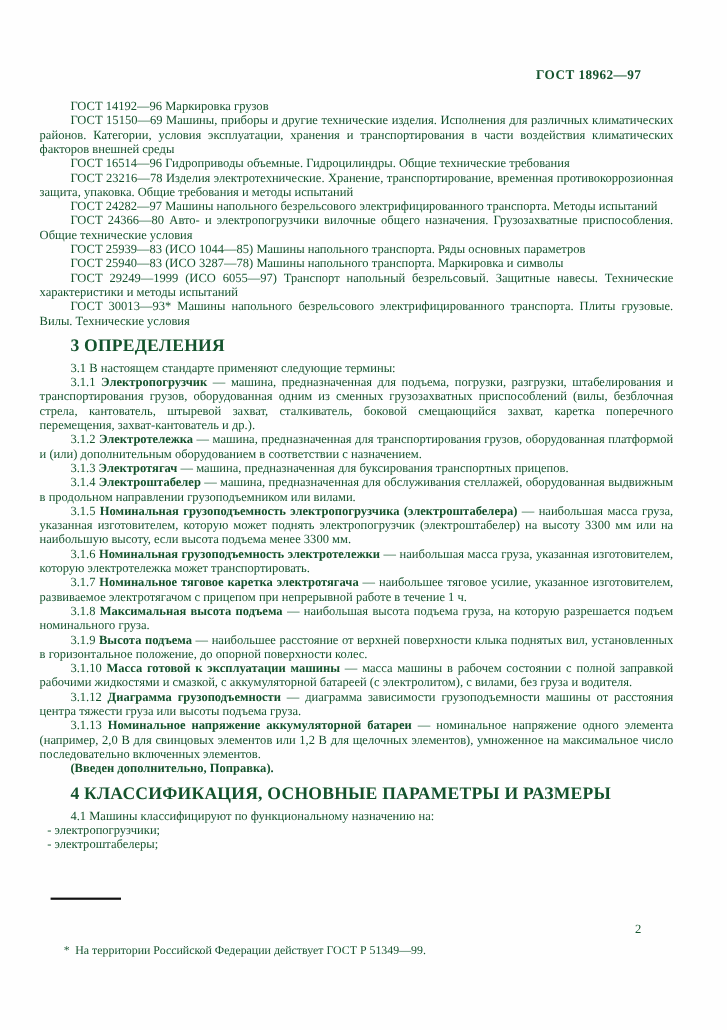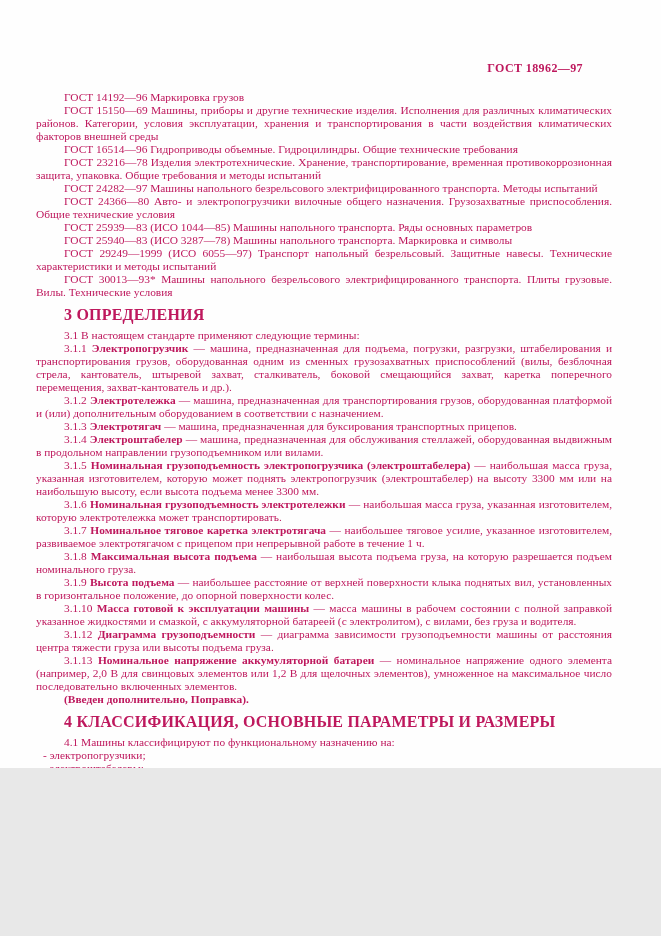--- a/index.html
+++ b/index.html
@@ -1,24 +1,24 @@
 <!DOCTYPE html>
 <html><head>
 <meta charset="utf-8">
 <style>
   * { margin: 0; padding: 0; box-sizing: border-box; }
   html, body { background: #e8e8e8; }
   body { width: 661px; height: 936px; }
   .page {
     position: relative;
     width: 661px;
-    height: 768px;
+    height: 936px;
     background: #fefefe;
     font-family: "Liberation Serif", "DejaVu Serif", serif;
-    color: #be185d;
+    color: #14532d;
     overflow: hidden;
   }
   .doc-header {
     position: absolute;
     top: 61px;
     right: 78px;
     font-size: 12px;
     font-weight: bold;
     letter-spacing: 0.4px;
     white-space: nowrap;
@@ -90,21 +90,21 @@
       <div class="blk p"><span>3.1 В настоящем стандарте применяют следующие термины:</span></div>
       <div class="blk p"><span>3.1.1 </span><span class="b">Электропогрузчик</span><span> — машина, предназначенная для подъема, погрузки, разгрузки, штабелирования и транспортирования грузов, оборудованная одним из сменных грузозахватных приспособлений (вилы, безблочная стрела, кантователь, штыревой захват, сталкиватель, боковой смещающийся захват, каретка поперечного перемещения, захват-кантователь и др.).</span></div>
       <div class="blk p"><span>3.1.2 </span><span class="b">Электротележка</span><span> — машина, предназначенная для транспортирования грузов, оборудованная платформой и (или) дополнительным оборудованием в соответствии с назначением.</span></div>
       <div class="blk p"><span>3.1.3 </span><span class="b">Электротягач</span><span> — машина, предназначенная для буксирования транспортных прицепов.</span></div>
       <div class="blk p"><span>3.1.4 </span><span class="b">Электроштабелер</span><span> — машина, предназначенная для обслуживания стеллажей, оборудованная выдвижным в продольном направлении грузоподъемником или вилами.</span></div>
       <div class="blk p"><span>3.1.5 </span><span class="b">Номинальная грузоподъемность электропогрузчика (электроштабелера)</span><span> — наибольшая масса груза, указанная изготовителем, которую может поднять электропогрузчик (электроштабелер) на высоту 3300 мм или на наибольшую высоту, если высота подъема менее 3300 мм.</span></div>
       <div class="blk p"><span>3.1.6 </span><span class="b">Номинальная грузоподъемность электротележки</span><span> — наибольшая масса груза, указанная изготовителем, которую электротележка может транспортировать.</span></div>
       <div class="blk p"><span>3.1.7 </span><span class="b">Номинальное тяговое каретка электротягача</span><span> — наибольшее тяговое усилие, указанное изготовителем, развиваемое электротягачом с прицепом при непрерывной работе в течение 1 ч.</span></div>
       <div class="blk p"><span>3.1.8 </span><span class="b">Максимальная высота подъема</span><span> — наибольшая высота подъема груза, на которую разрешается подъем номинального груза.</span></div>
       <div class="blk p"><span>3.1.9 </span><span class="b">Высота подъема</span><span> — наибольшее расстояние от верхней поверхности клыка поднятых вил, установленных в горизонтальное положение, до опорной поверхности колес.</span></div>
-      <div class="blk p"><span>3.1.10 </span><span class="b">Масса готовой к эксплуатации машины</span><span> — масса машины в рабочем состоянии с полной заправкой указанное жидкостями и смазкой, с аккумуляторной батареей (с электролитом), с вилами, без груза и водителя.</span></div>
+      <div class="blk p"><span>3.1.10 </span><span class="b">Масса готовой к эксплуатации машины</span><span> — масса машины в рабочем состоянии с полной заправкой рабочими жидкостями и смазкой, с аккумуляторной батареей (с электролитом), с вилами, без груза и водителя.</span></div>
       <div class="blk p"><span>3.1.12 </span><span class="b">Диаграмма грузоподъемности</span><span> — диаграмма зависимости грузоподъемности машины от расстояния центра тяжести груза или высоты подъема груза.</span></div>
       <div class="blk p"><span>3.1.13 </span><span class="b">Номинальное напряжение аккумуляторной батареи</span><span> — номинальное напряжение одного элемента (например, 2,0 В для свинцовых элементов или 1,2 В для щелочных элементов), умноженное на максимальное число последовательно включенных элементов.</span></div>
       <div class="blk p"><span class="b">(Введен дополнительно, Поправка).</span></div>
       <div class="blk h2"><span>4 КЛАССИФИКАЦИЯ, ОСНОВНЫЕ ПАРАМЕТРЫ И РАЗМЕРЫ</span></div>
       <div class="blk p"><span>4.1 Машины классифицируют по функциональному назначению на:</span></div>
       <div class="blk li"><span>- электропогрузчики;</span></div>
       <div class="blk li"><span>- электроштабелеры;</span></div>
     </div>
 
   <div class="footnote">

